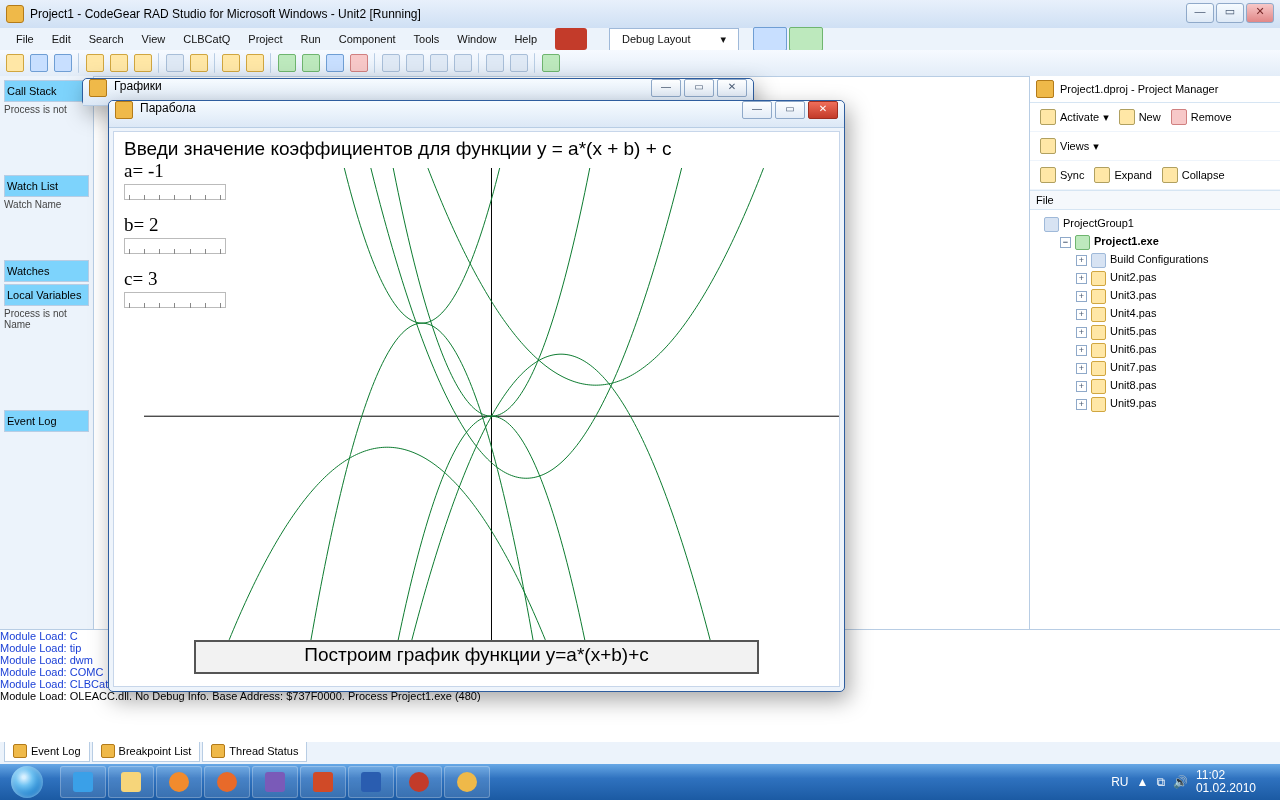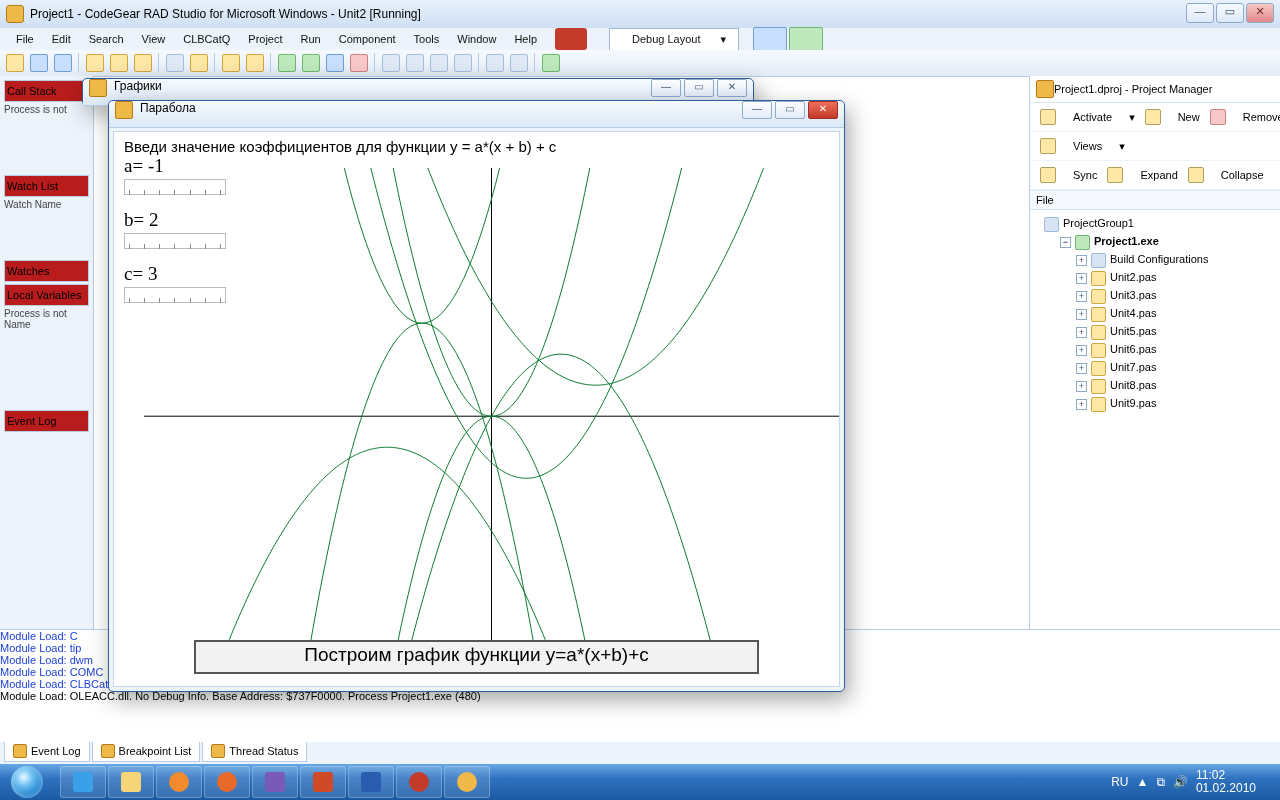--- a/index.html
+++ b/index.html
@@ -4,35 +4,35 @@
 <style>
   html,body{margin:0;padding:0;font-family:Tahoma,Verdana,sans-serif;font-size:11px;background:#d6e5f3;overflow:hidden;width:1280px;height:800px;}
   .titlebar{position:absolute;left:0;top:0;right:0;height:28px;background:linear-gradient(#e8f0fb,#cfe0f4);border-bottom:1px solid #9fb9d9;display:flex;align-items:center;padding-left:6px;gap:6px;z-index:1}
   .app-icon{width:16px;height:16px;background:#efb949;border:1px solid #b37b1a;border-radius:3px;display:inline-block}
   .titlebar-text{font-size:12px;color:#000}
   .win-controls{position:absolute;right:6px;top:3px;display:flex;gap:2px;z-index:2}
   .win-btn{width:26px;height:18px;border:1px solid #8fa9c9;border-radius:3px;background:linear-gradient(#f6fbff,#dee9f6);text-align:center;font-size:11px;line-height:14px;color:#4a5b74}
   .win-btn.close{background:linear-gradient(#f7c8c8,#e18787);color:#7a2a2a}
   .menubar{position:absolute;left:0;top:28px;right:0;height:22px;background:#ecf3fb;display:flex;align-items:center;gap:2px;padding-left:8px;z-index:1}
   .menubar span{padding:3px 8px;color:#111}
-  .menubar .combo{margin-left:20px;display:inline-flex;align-items:center;gap:4px;border:1px solid #9fb9d9;background:#fff;padding:1px 4px;width:120px;justify-content:flex-end}
+  .menubar .combo{margin-left:20px;display:inline-flex;align-items:center;gap:4px;border:1px solid #9fb9d9;background:#fff;padding:1px 4px;width:120px;justify-content:space-between}
   .toolbar{position:absolute;left:0;top:50px;right:0;height:26px;background:linear-gradient(#f6faff,#e3edf8);border-bottom:1px solid #b8cde4;display:flex;align-items:center;gap:6px;padding-left:6px;z-index:1}
   .tb{width:16px;height:16px;background:#dfe9f5;border:1px solid #a8bed8;border-radius:2px}
   .tb.y{background:#ffe7a6;border-color:#d0a640}
   .tb.g{background:#bde9bd;border-color:#6fb56f}
   .tb.b{background:#c8dfff;border-color:#6f9ed4}
   .tb.r{background:#f7c8c8;border-color:#d08080}
   .tb.sep{background:none;border:none;border-left:1px solid #b8cde4;width:1px;height:20px}
   .leftpanel{position:absolute;left:0;top:76px;width:85px;bottom:170px;background:#ecf3fb;border-right:1px solid #b8cde4;z-index:1;padding:4px}
-  .panel-tab{font-size:11px;padding:4px 2px;border:1px solid #b8cde4;background:#b91c1c;margin-bottom:2px}
+  .panel-tab{font-size:11px;padding:4px 2px;border:1px solid #b8cde4;background:#7dd3fc;margin-bottom:2px}
   .rightpanel{position:absolute;right:0;top:76px;width:250px;bottom:170px;background:#fff;border-left:1px solid #b8cde4;z-index:1}
-  .rp-title{display:flex;align-items:center;gap:0;padding:4px 6px;border-bottom:1px solid #d6e5f3}
+  .rp-title{display:flex;align-items:center;gap:6px;padding:4px 6px;border-bottom:1px solid #d6e5f3}
   .rp-title .ico{width:16px;height:16px;background:#efb949;border:1px solid #b37b1a;border-radius:2px}
   .rp-bar{display:flex;gap:10px;padding:6px 10px;border-bottom:1px solid #eef4fb;align-items:center}
-  .rp-bar span{display:inline-flex;align-items:center;gap:17px}
+  .rp-bar span{display:inline-flex;align-items:center;gap:4px}
   .rp-ico{width:14px;height:14px;display:inline-block;border:1px solid #b0a060;background:#ffe7a6;border-radius:2px}
   .rp-ico.red{background:#f7c8c8;border-color:#d08080}
   .tree{padding:4px 8px;line-height:18px;overflow:auto;height:calc(100% - 150px)}
   .tree .n0{padding-left:6px}
   .tree .n1{padding-left:22px;font-weight:bold}
   .tree .n2{padding-left:38px}
   .tree .exp{display:inline-block;width:9px;height:9px;border:1px solid #8fa9c9;background:#fff;font-size:9px;line-height:9px;text-align:center;margin-right:4px;color:#4a5b74}
   .tree .ic{display:inline-block;width:13px;height:13px;margin-right:4px;vertical-align:middle;background:#d7e3f3;border:1px solid #9fb9d9;border-radius:2px}
   .tree .ic.exe{background:#bde9bd;border-color:#6fb56f}
   .tree .ic.pas{background:#ffe7a6;border-color:#d0a640}
@@ -51,21 +51,21 @@
   
   .modal{position:absolute;border:1px solid #2e5d9e;border-radius:5px;background:#eef4fb;box-shadow:4px 8px 22px rgba(0,0,0,.35);z-index:20}
   .modal .mtitle{height:26px;display:flex;align-items:flex-start;padding:0 6px;gap:7px;background:linear-gradient(#f6fbff,#dce8f6);border-bottom:1px solid #b8cde4;border-radius:5px 5px 0 0;font-size:12px}
   .modal .mico{width:16px;height:16px;background:#efb949;border:1px solid #b37b1a;border-radius:2px}
   .modal .mctrl{margin-left:auto;display:flex;gap:3px}
   .modal .mbtn{width:28px;height:16px;border:1px solid #8fa9c9;border-radius:2px;background:linear-gradient(#fdfeff,#e3ecf7);font-size:10px;text-align:center;line-height:14px;color:#4a5b74}
   .modal .mbtn.close{background:linear-gradient(#ef6e5a,#c33b2a);color:#fff;border-color:#9e2e21}
   .modal .mbody{position:absolute;left:4px;right:4px;top:30px;bottom:4px;background:#fff;border:1px solid #c7d6ea}
   #parabola{left:108px;top:100px;width:735px;height:590px;z-index:25}
   #grafiki{left:82px;top:78px;width:670px;height:26px;z-index:22}
-  .ptext{font-family:Arial,sans-serif;font-size:15px;padding:6px 10px 0 10px}
+  .ptext{font-family:Arial,sans-serif;font-size:19px;padding:6px 10px 0 10px}
   .coef{font-family:Liberation Serif, serif;font-size:19px;padding:0 10px}
   .slider{width:100px;height:14px;border:1px solid #bbb;margin:2px 0 6px 10px;background:#fff;position:relative}
   .slider .tick{position:absolute;top:10px;left:4px;right:4px;height:5px;display:flex;justify-content:space-between}
   .slider .tick i{width:1px;height:5px;background:#888;display:block}
   .bigbtn{position:absolute;left:80px;right:80px;bottom:12px;height:30px;border:2px solid #555;background:#f2f2f2;font-family:Arial,sans-serif;font-size:19px;text-align:center;line-height:26px}
   .plot{position:absolute;left:30px;right:0;top:36px;bottom:50px}
   .log-wrap{position:absolute;left:0;right:0;bottom:58px;height:112px;background:#fff;border-top:1px solid #b8cde4;z-index:1}
 </style>
 </head>
 <body>

